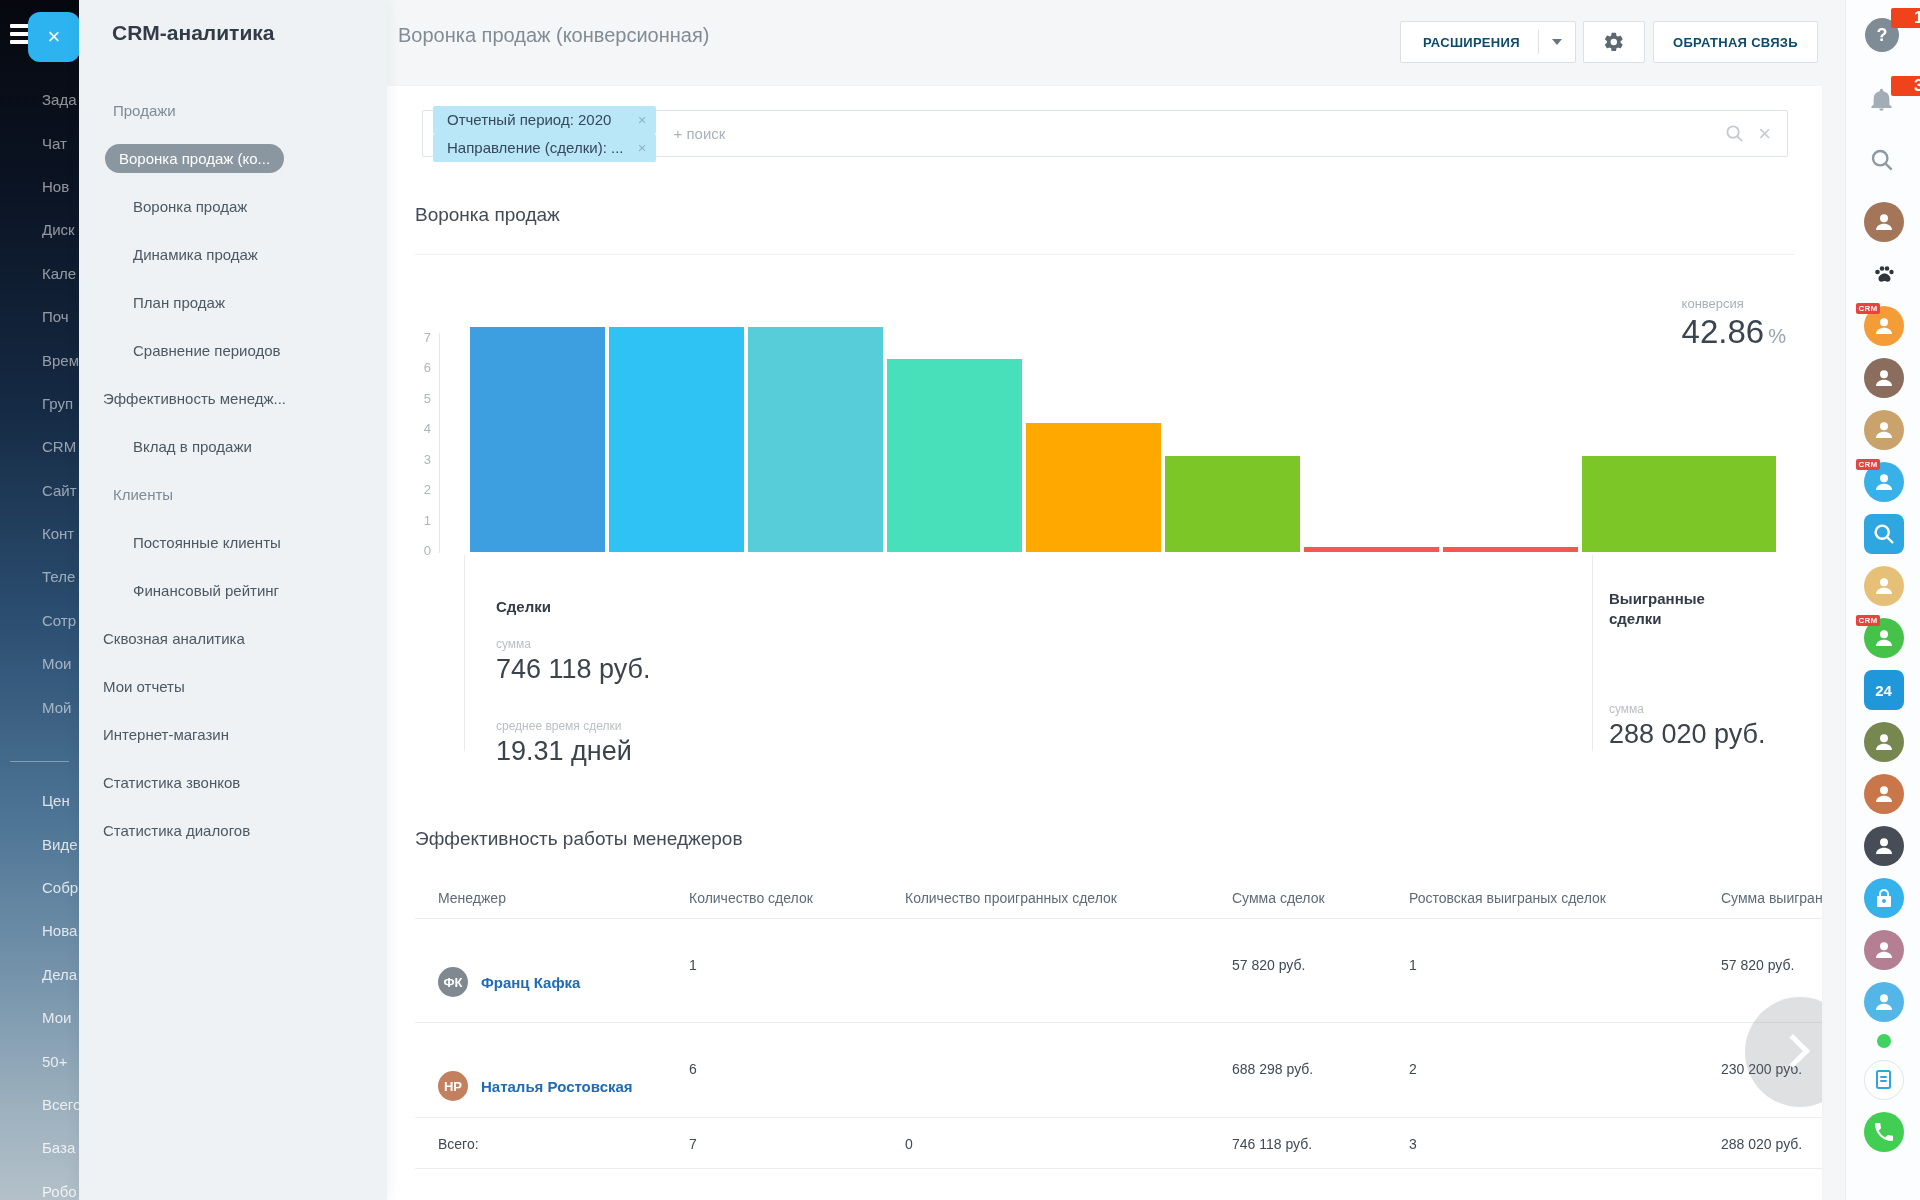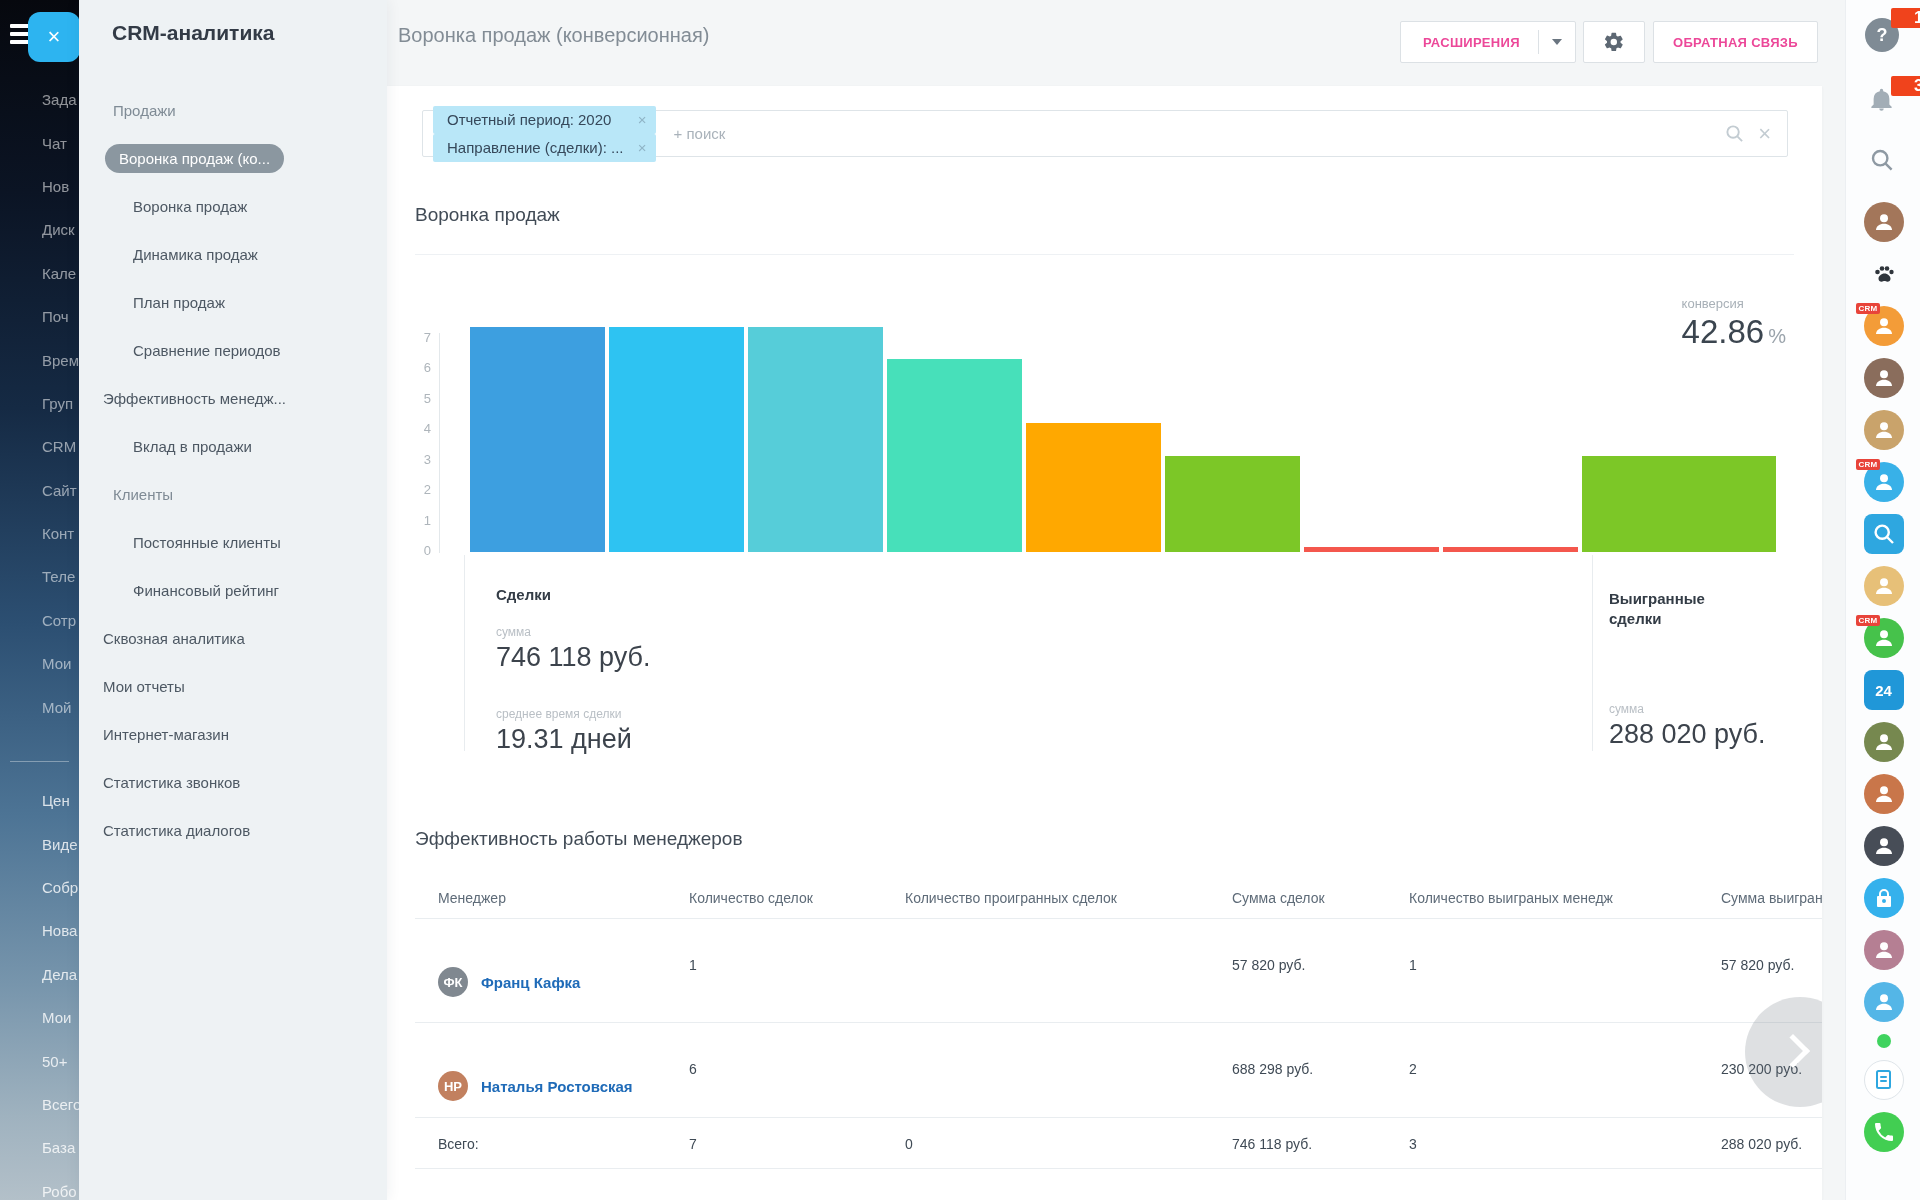--- a/index.html
+++ b/index.html
@@ -27,21 +27,21 @@
   .sb-list > div { height:48px; display:flex; align-items:center; font-size:15px; cursor:pointer; }
   .sb-header { padding-left:34px; color:#7f8b95; }
   .sb-item { padding-left:24px; color:#4d5863; }
   .sb-sub { padding-left:54px; color:#4d5863; }
   .sb-selected { padding-left:26px; }
   .sb-selected span { background:#8b97a0; color:#fff; border-radius:15px; padding:6px 14px; white-space:nowrap; }
 
   
   .page-title { position:absolute; left:398px; top:24px; font-size:20px; color:#828c95; }
   .hd-btn { position:absolute; top:21px; height:42px; background:#fff; border:1px solid #dce1e5; border-radius:2px;
-    color:#ec4899; font-size:13px; font-weight:700; letter-spacing:.3px; display:flex; align-items:center; cursor:pointer; }
+    color:#0c4a6e; font-size:13px; font-weight:700; letter-spacing:.3px; display:flex; align-items:center; cursor:pointer; }
   .btn-ext { left:1400px; width:176px; }
   .btn-ext .lbl { padding:0 18px 0 22px; }
   .btn-ext .vdiv { width:1px; height:24px; background:#dce1e5; }
   .btn-ext .caret-box { width:42px; display:flex; justify-content:center; }
   .caret { width:0; height:0; border-left:5px solid transparent; border-right:5px solid transparent; border-top:6px solid #6a7580; }
   .btn-gear { left:1583px; width:62px; justify-content:center; }
   .btn-gear svg { width:22px; height:22px; fill:#5d6873; }
   .btn-fb { left:1653px; width:165px; justify-content:center; }
 
   
@@ -75,21 +75,21 @@
   .plot { position:absolute; left:83px; top:241px; width:1306px; height:225px; }
   .bar { position:absolute; bottom:0; cursor:pointer; }
 
   
   .stat-block { position:absolute; top:469px; height:196px; border-left:1px solid #e8ecef; }
   .deals-block { left:77px; padding-left:31px; width:860px; }
   .won-block { left:1205px; padding-left:16px; width:225px; }
   .st-title { font-size:15px; font-weight:700; color:#333c46; line-height:1.35; }
   .st-sub { font-size:12px; color:#b9bfc5; }
   .st-big { font-size:27px; color:#3c434c; }
-  .deals-block .st-title { margin-top:30px; }
+  .deals-block .st-title { margin-top:42px; }
   .deals-block .s1 { margin-top:20px; } .deals-block .v1 { margin-top:3px; }
   .deals-block .s2 { margin-top:34px; } .deals-block .v2 { margin-top:3px; }
   .won-block .st-title { margin-top:34px; width:130px; }
   .won-block .s1 { margin-top:72px; } .won-block .v1 { margin-top:3px; }
 
   
   .managers-title { top:742px; }
   table.mgr { position:absolute; left:28px; top:788px; width:1483px; border-collapse:collapse; table-layout:fixed; }
   table.mgr th { font-size:14px; font-weight:400; color:#5e6b78; text-align:left; padding:16px 0 12px 23px;
     border-bottom:1px solid #e9edf0; white-space:nowrap; overflow:hidden; }
@@ -291,21 +291,21 @@
         <col style="width:177px">
         <col style="width:312px">
         <col style="width:200px">
       </colgroup>
     <thead>
         <tr id="mgr-head">
           <th>Менеджер</th>
           <th>Количество сделок</th>
           <th>Количество проигранных сделок</th>
           <th>Сумма сделок</th>
-          <th>Количество выиграных менедж</th>
+          <th>Ростовская выиграных сделок</th>
           <th>Сумма выигранных сделок</th>
         </tr>
       </thead>
     <tbody id="mgr-body">
         <tr class="r1">
           <td>
             <div class="name-wrap">
               <span class="avatar" style="background: rgb(128, 136, 144);">ФК</span>
               <span class="mgr-name">Франц Кафка</span>
             </div>

